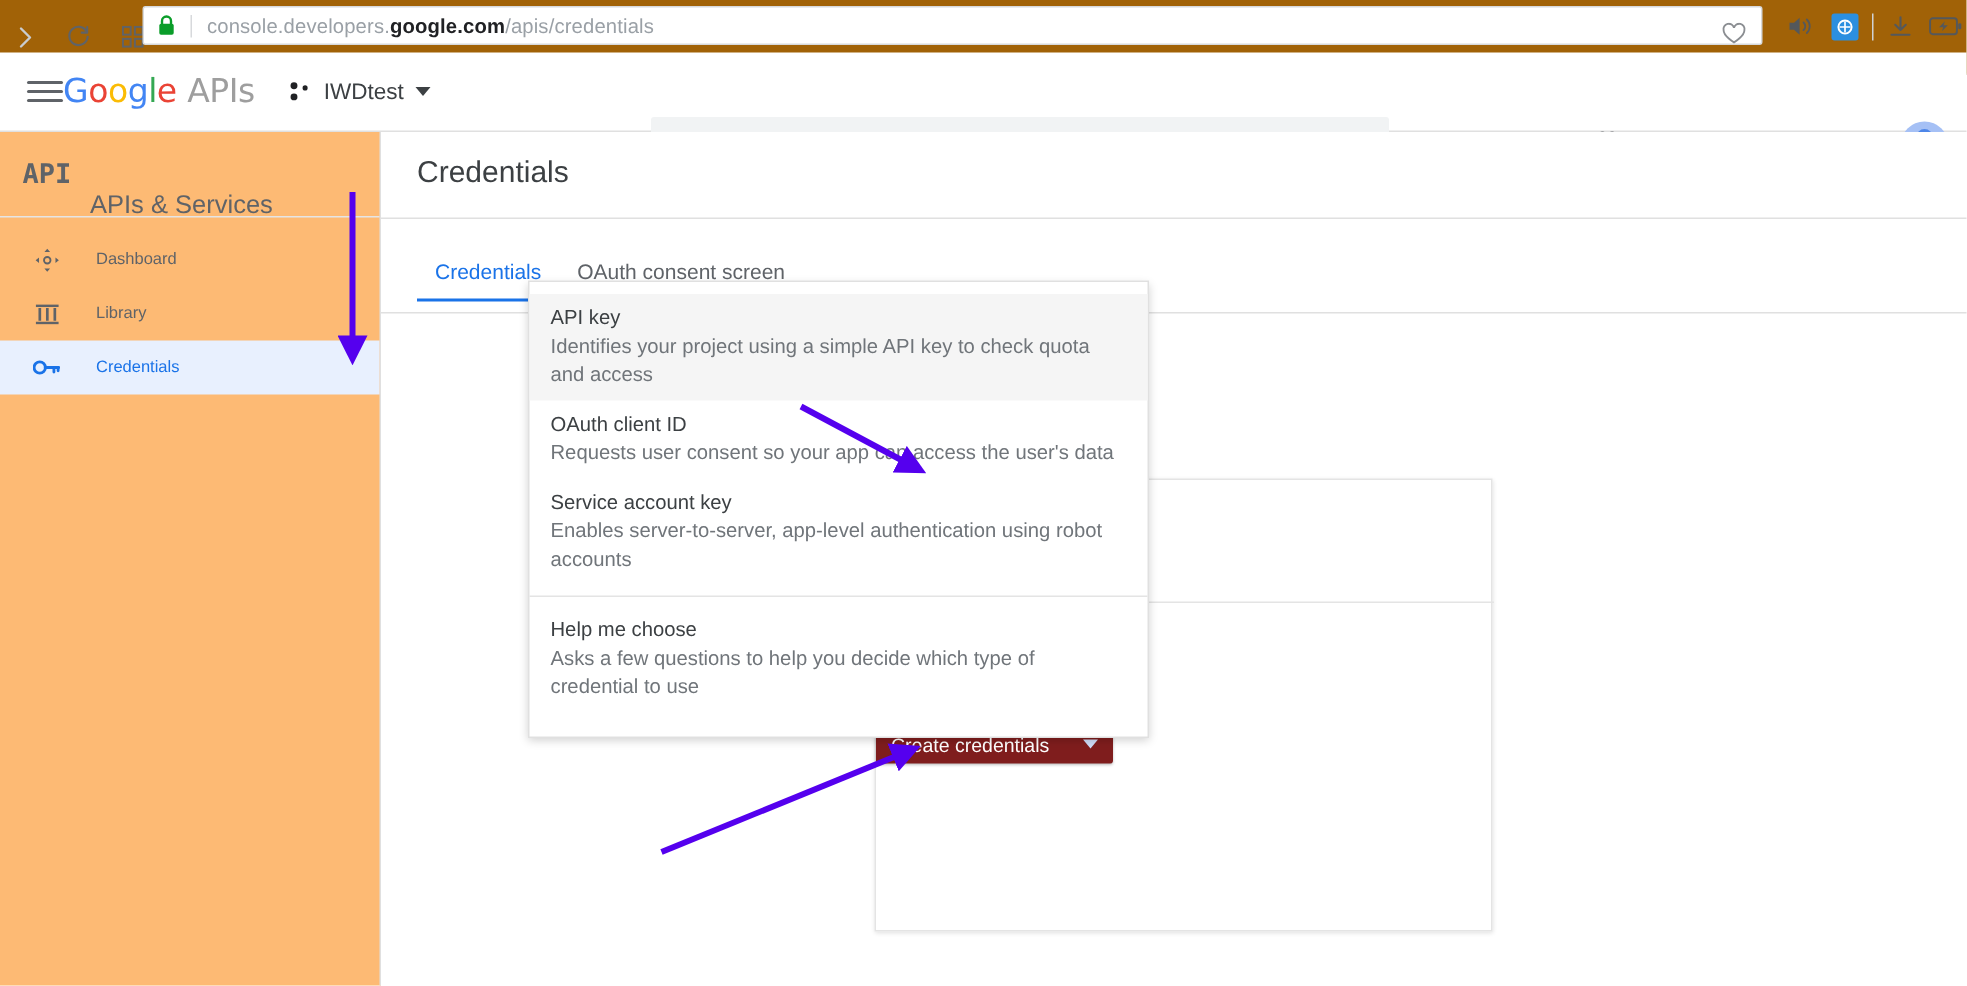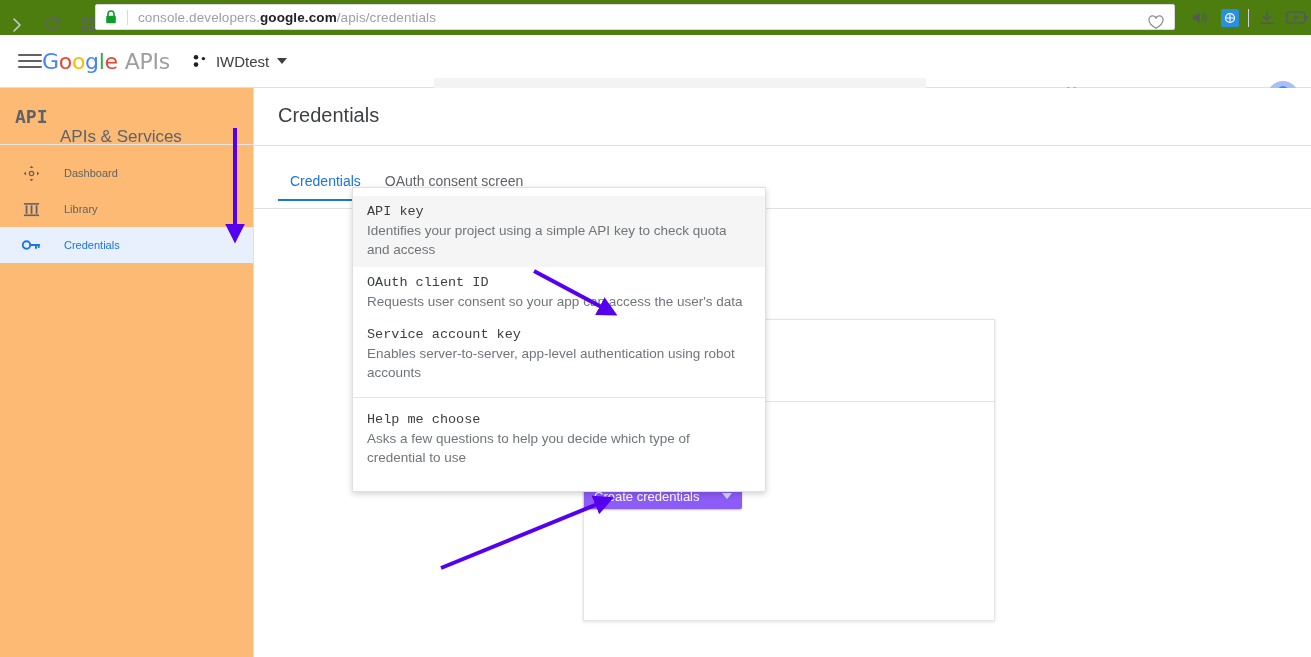--- a/index.html
+++ b/index.html
@@ -6,21 +6,21 @@
   html, body {
     width: 1311px; height: 657px;
     font-family: "Liberation Sans", sans-serif;
     background: #fff;
     overflow: hidden;
   }
 
   
   .browser-bar {
     position: absolute; left: 0; top: 0; width: 1311px; height: 50px;
-    background: #4d7c0f;
+    background: #a16207;
     border-bottom: 1px solid #d7d9dc;
     display: flex; align-items: center;
   }
   .nav-fwd {
     width: 26px; height: 26px; margin-left: 4px;
     display: flex; align-items: center; justify-content: center;
     color: #c9ccd0;
   }
   .nav-reload {
     width: 28px; height: 28px; margin-left: 8px;
@@ -221,21 +221,21 @@
     border: 1px solid #e4e4e4;
     box-shadow: 0 1px 3px rgba(0,0,0,0.12);
   }
   .card-inner-rule {
     position: absolute; left: 0; top: 81px; width: 412px; height: 1px;
     background: #e4e4e4;
   }
   .create-btn {
     position: absolute; left: 330px; top: 395px;
     height: 26px; padding: 0 10px;
-    background: #8b5cf6;
+    background: #7f1d1d;
     color: #fff; font-size: 13px;
     display: flex; align-items: center; gap: 22px;
     border: 0; border-radius: 2px; cursor: pointer;
     font-family: "Liberation Sans", sans-serif;
     box-shadow: 0 1px 2px rgba(0,0,0,0.25);
   }
   .create-btn .bcaret {
     width: 0; height: 0;
     border-left: 5px solid transparent;
     border-right: 5px solid transparent;
@@ -248,21 +248,21 @@
     width: 414px;
     background: #fff;
     border: 1px solid #e0e0e0;
     box-shadow: 0 2px 6px rgba(0,0,0,0.18);
     padding: 8px 0 0 0;
   }
   .menu-item {
     padding: 6px 14px 8px 14px; cursor: pointer;
   }
   .menu-item.hover { background: #f5f5f5; }
-  .mi-title { font-size: 13.5px; color: #3c4043; line-height: 19px; font-family: Liberation Mono, monospace; }
+  .mi-title { font-size: 13.5px; color: #3c4043; line-height: 19px; }
   .mi-desc  { font-size: 13.5px; color: #70757a; line-height: 19px; }
   .menu-div {
     height: 1px; background: #e4e4e4; margin: 7px 0 6px 0;
   }
   .menu-pad-bottom { height: 16px; }
 
   
   .arrows {
     position: absolute; left: 0; top: 0; width: 1311px; height: 657px;
     pointer-events: none;

